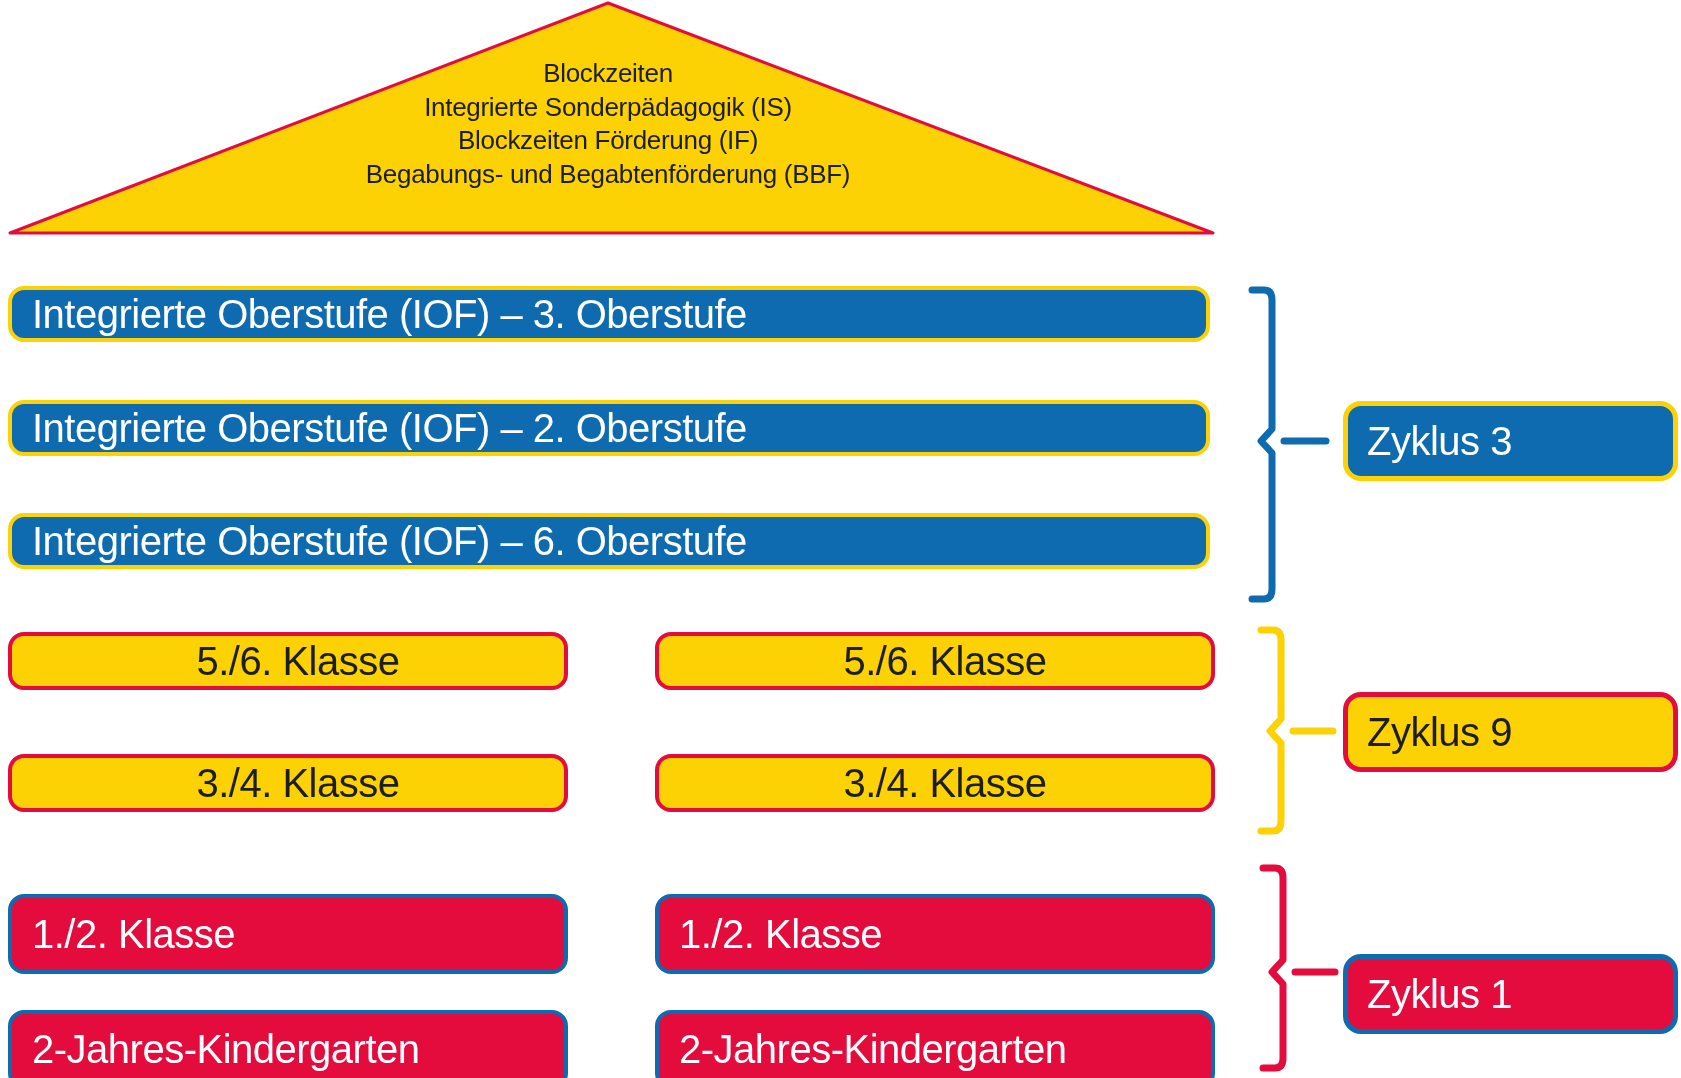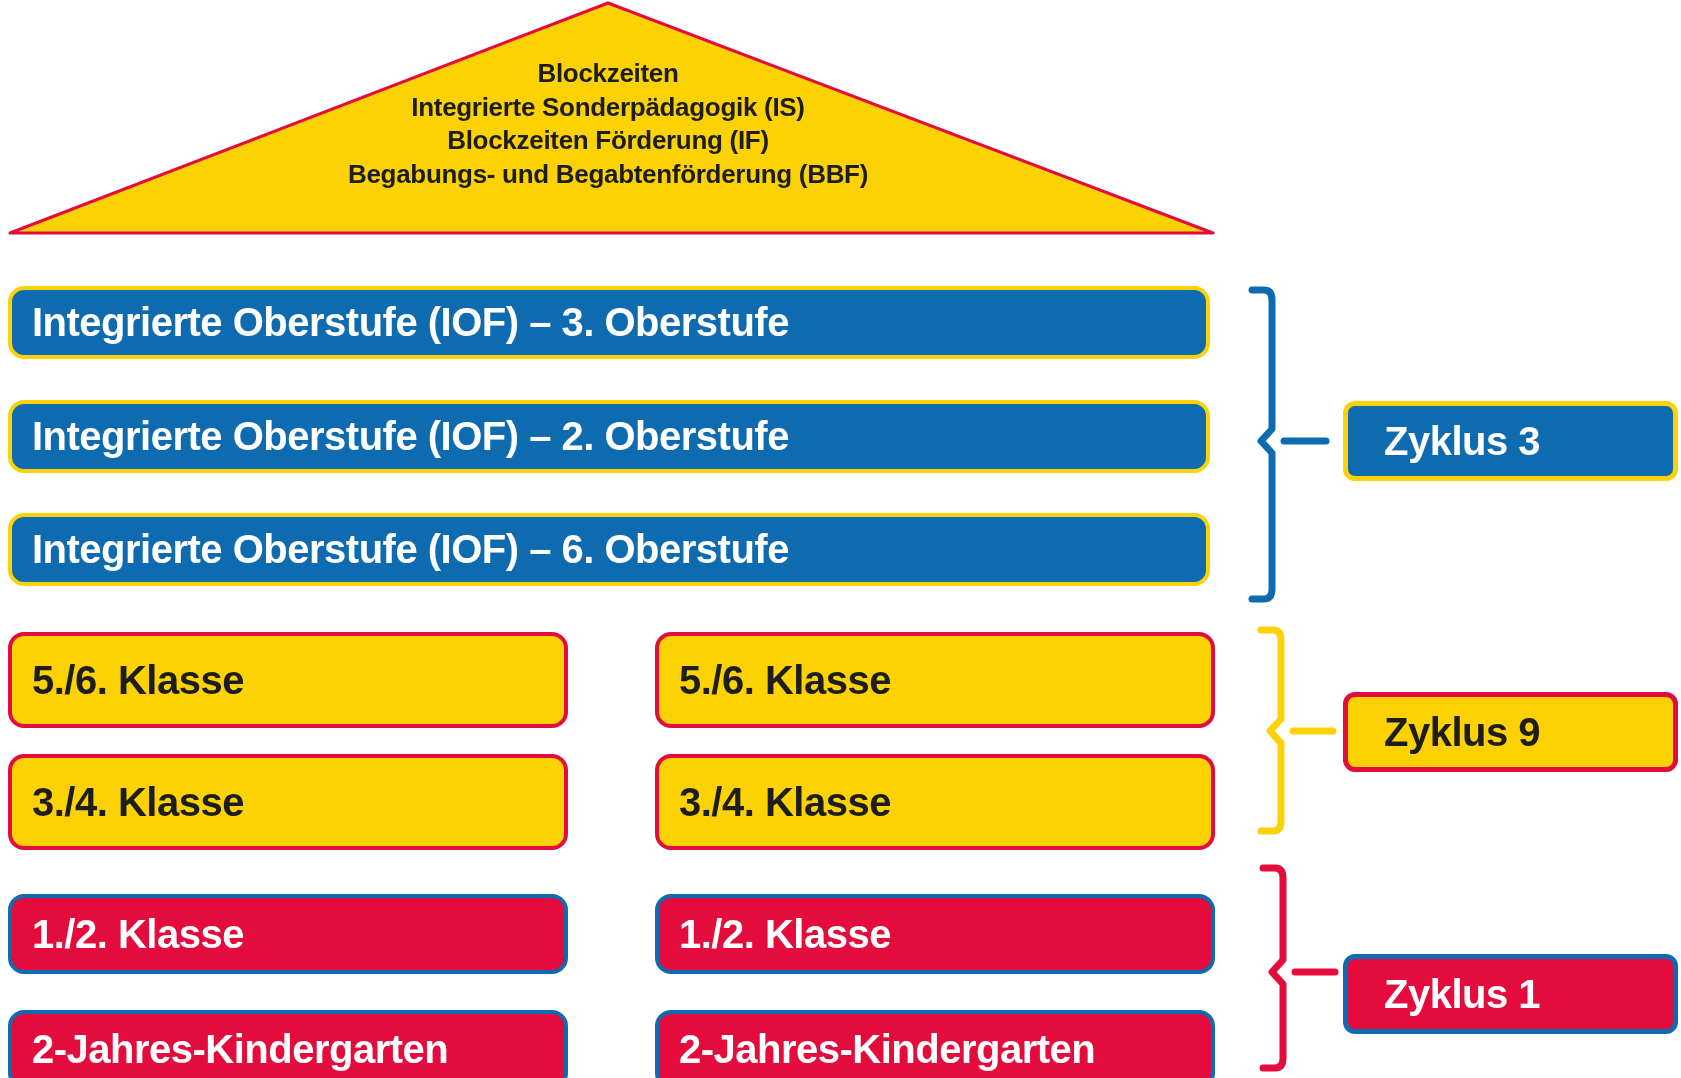--- a/index.html
+++ b/index.html
@@ -10,21 +10,20 @@
     --white:#ffffff;
   }
   html,body{margin:0;padding:0;background:#ffffff;}
   .canvas{
     position:relative;
     width:1681px;height:1078px;
     overflow:hidden;
     background:#ffffff;
     font-family:"Liberation Sans", sans-serif;
     color:var(--dark);
-    font-weight:bold;
   }
   .layer{position:absolute;left:0;top:0;width:1681px;height:1078px;}
   .roof-tri{fill:var(--yellow);stroke:var(--red);stroke-width:3px;stroke-linejoin:round;}
   .brk path{fill:none;stroke-width:7px;stroke-linecap:round;stroke-linejoin:round;}
   .brk-blue path{stroke:var(--blue);}
   .brk-yellow path{stroke:var(--yellow);}
   .brk-red path{stroke:var(--red);}
 
   .roof-text{
     position:absolute;left:158px;top:57px;width:900px;
@@ -34,32 +33,32 @@
 
   .box{
     position:absolute;
     box-sizing:border-box;
     display:flex;align-items:center;
     border-radius:16px;
     font-size:40px;letter-spacing:-0.5px;
     padding-left:20px;
     white-space:nowrap;
   }
-  .bar{left:8px;width:1202px;height:73px;}
+  .bar{left:8px;width:1202px;height:56px;}
   .blue-box{background:var(--blue);border:4px solid var(--yellow);color:var(--white);}
   .yellow-box{background:var(--yellow);border:4px solid var(--red);color:var(--dark);}
   .red-box{background:var(--red);border:4px solid var(--blue);color:var(--white);margin-top:22px;}
 
   .col-left{left:8px;width:560px;}
   .col-right{left:655px;width:560px;}
-  .row-h{height:96px;}
+  .row-h{height:58px;justify-content:center;}
 
   .cycle-box{
     left:1343px;width:335px;height:80px;
-    border-radius:12px;padding-left:36px;
+    border-radius:18px;padding-left:19px;
     border-width:5px;
   }
 </style>
 </head>
 <body>
 
 <div class="canvas">
 
   <svg class="layer" viewBox="0 0 1681 1078" aria-hidden="true">
     <polygon class="roof-tri" points="608,3 1213,233 10,233"></polygon>

